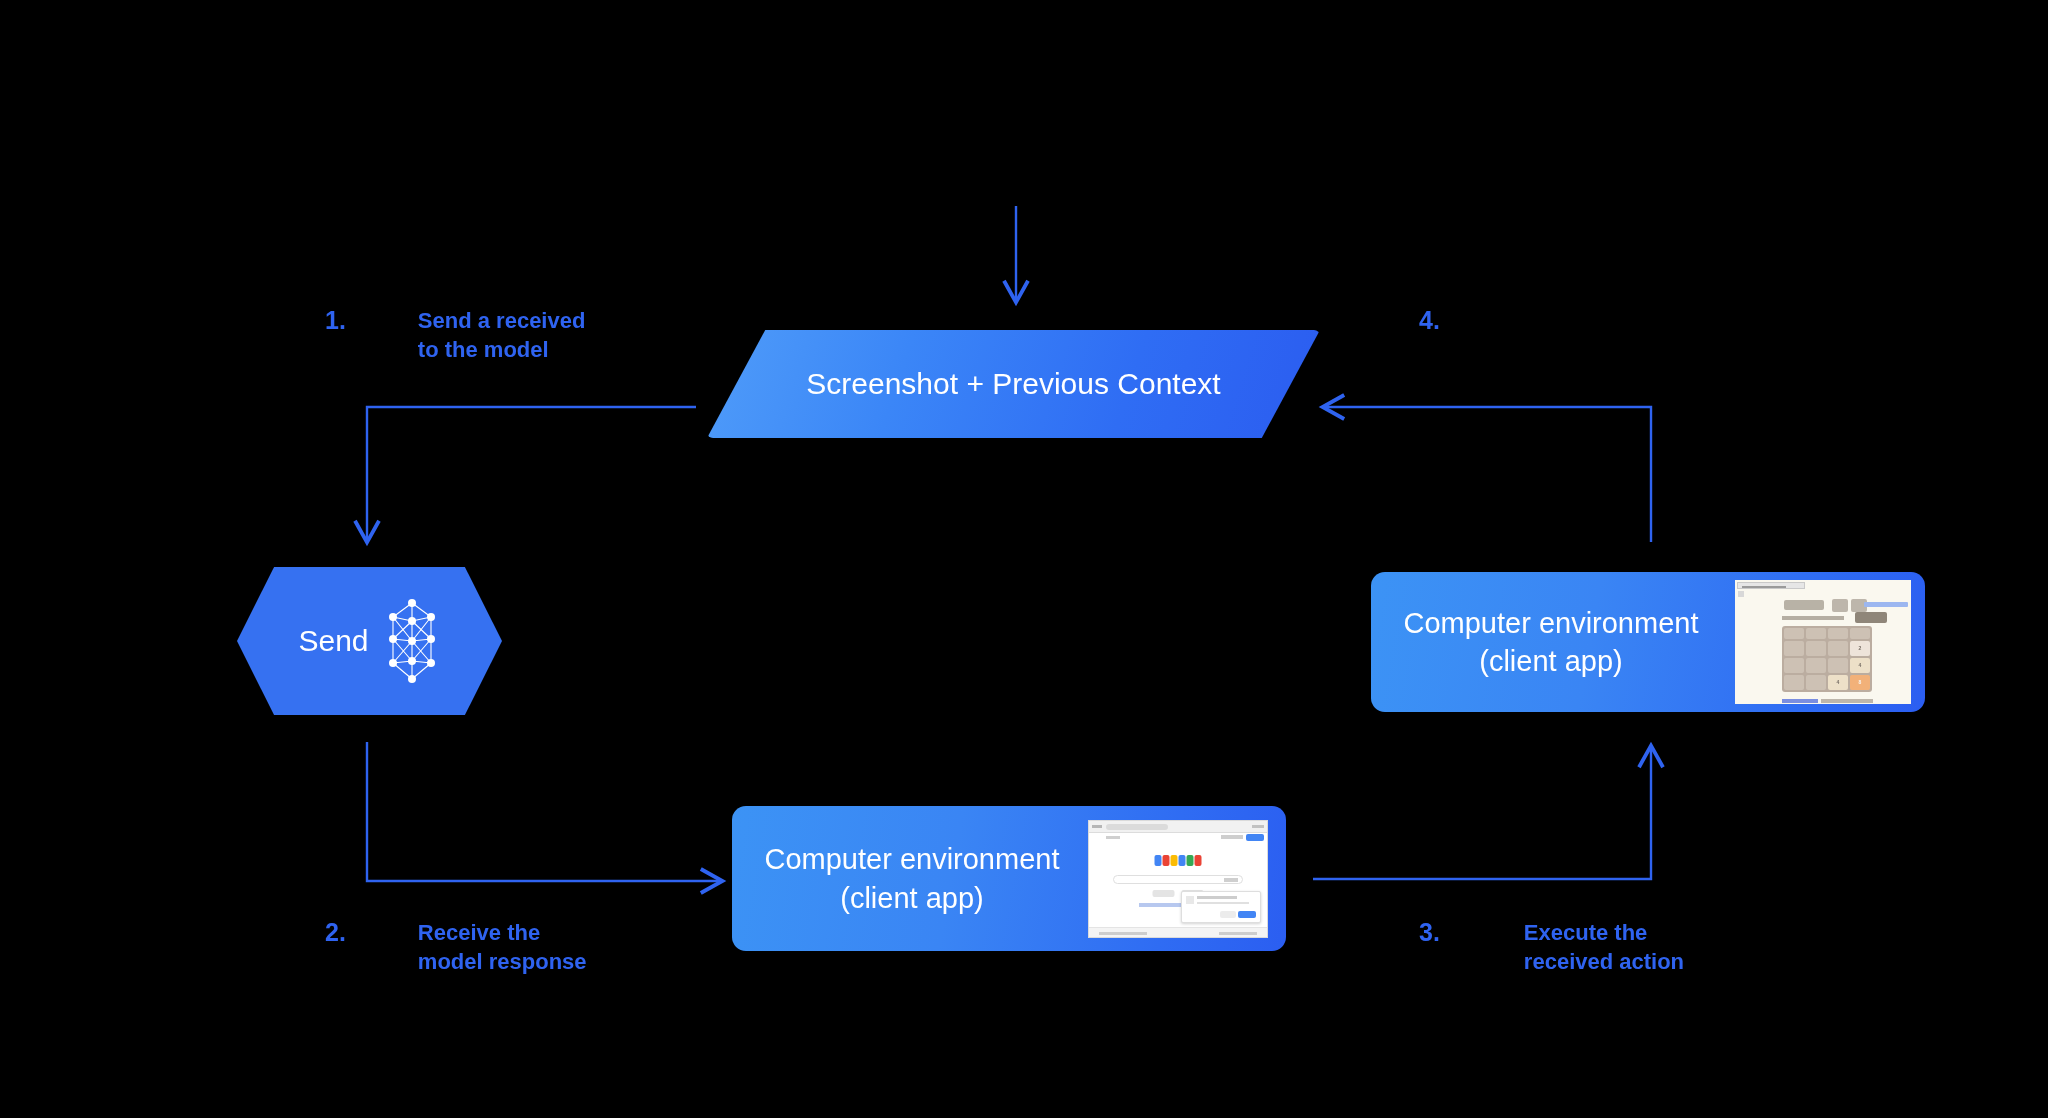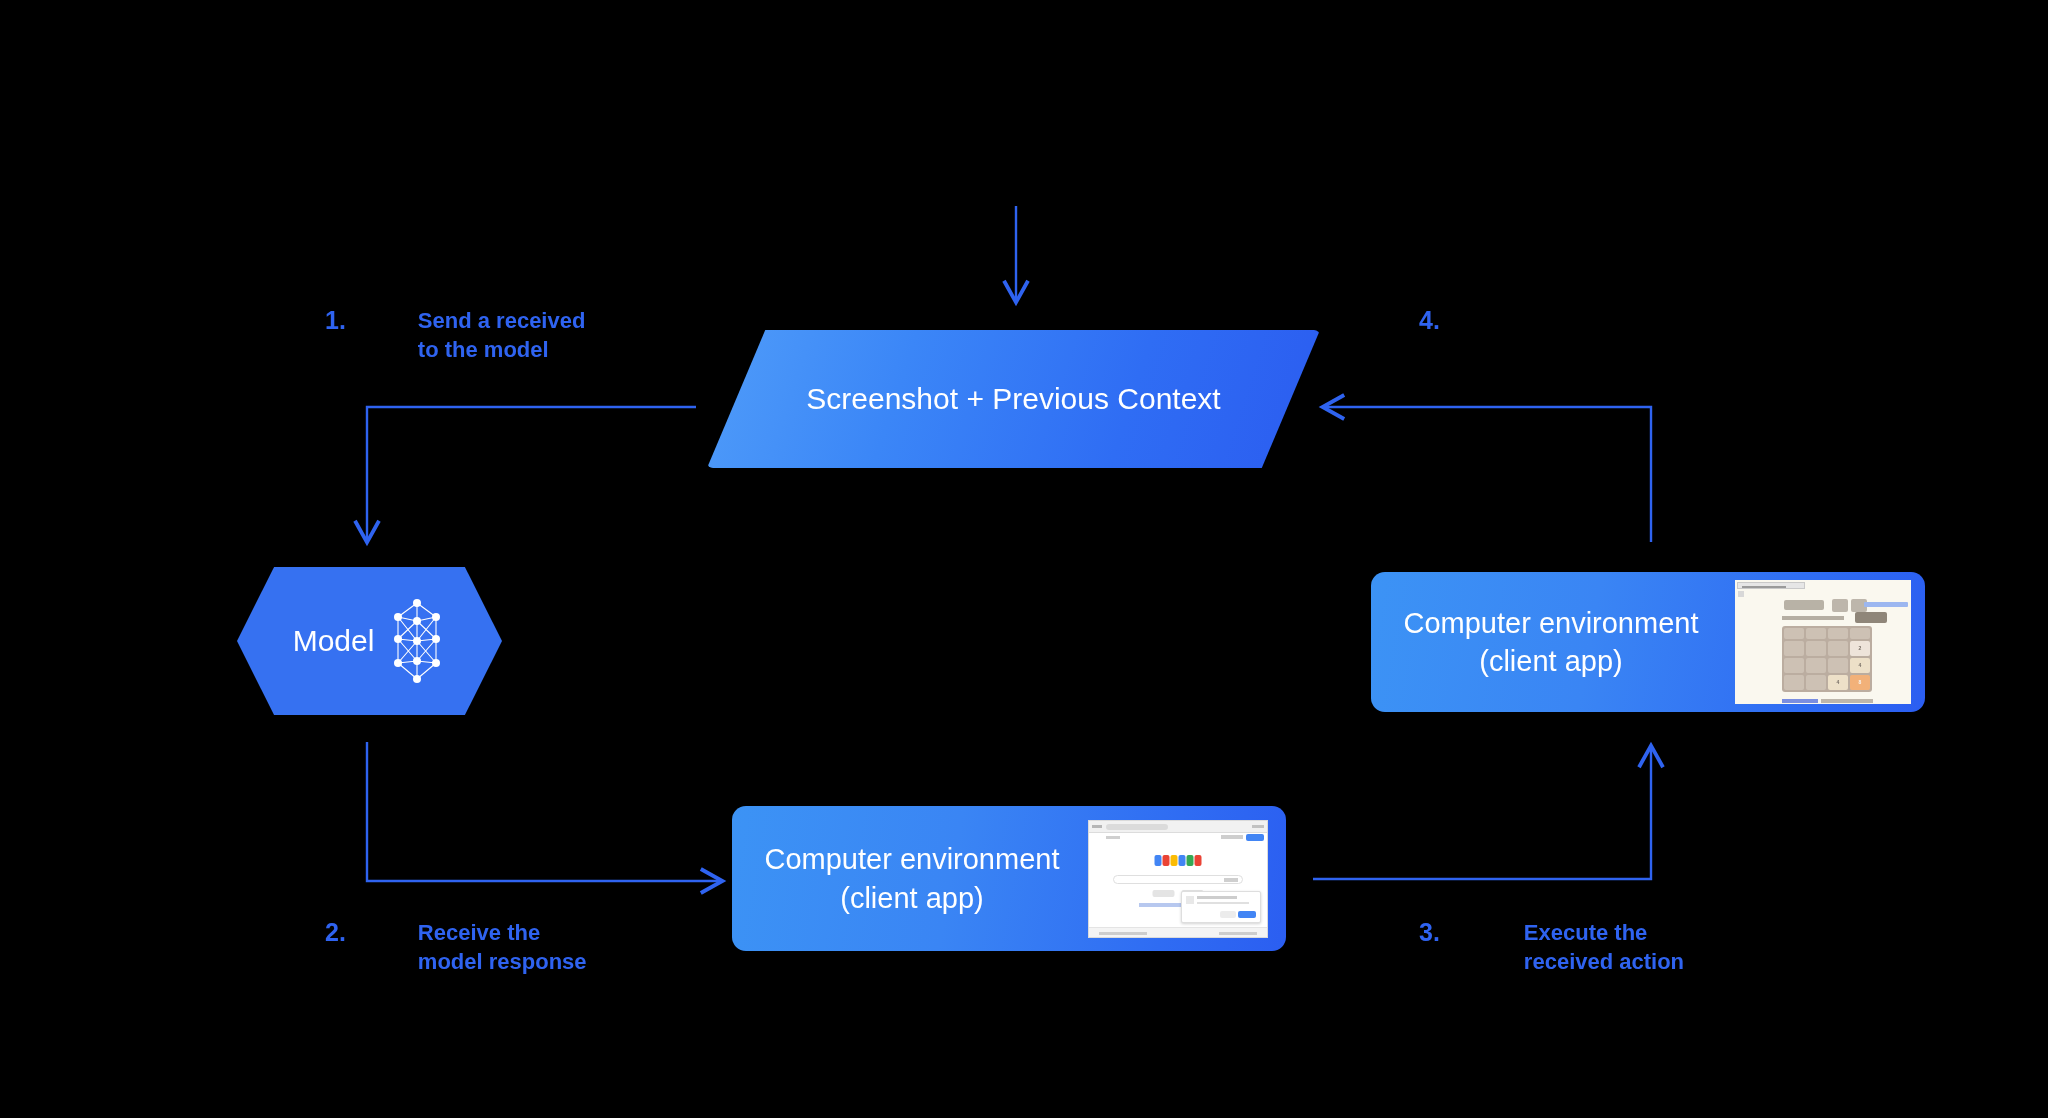--- a/index.html
+++ b/index.html
@@ -22,21 +22,21 @@
     color: #3367f0;
     font-size: 33px;
     letter-spacing: .2px;
     background: transparent;
   }
 
   
   .parallelo-wrap {
     position: absolute;
     left: 707px; top: 330px;
-    width: 613px; height: 138px;
+    width: 613px; height: 108px;
   }
   .parallelo-shape {
     position: absolute; inset: 0;
     background: linear-gradient(108deg, #4f9cf9 0%, #3b86f7 32%, #2f6df4 68%, #2b5cf0 100%);
     clip-path: polygon(9.5% 0%, 100% 0%, 90.5% 100%, 0% 100%);
     border-radius: 6px;
   }
   .parallelo-label {
     position: absolute; inset: 0;
     display: flex; align-items: center; justify-content: center;
@@ -191,21 +191,21 @@
 
   <div class="parallelo-wrap">
     <div class="parallelo-shape"></div>
     <div class="parallelo-label">Screenshot + Previous
 Context</div>
   </div>
 
   <div class="hex-wrap">
     <div class="hex-shape"></div>
     <div class="hex-content">
-      <span class="hex-label">Model</span>
+      <span class="hex-label">Send</span>
       <svg class="nn-icon" viewBox="0 0 58 92">
         <g stroke="#ffffff" stroke-width="1.1" fill="none">
           <path d="M29,8 L10,22 M29,8 L48,22 M29,8 L29,26"></path>
           <path d="M10,22 L29,26 M48,22 L29,26 M10,22 L10,44 M48,22 L48,44"></path>
           <path d="M10,22 L29,46 M48,22 L29,46"></path>
           <path d="M29,26 L10,44 M29,26 L48,44 M29,26 L29,46"></path>
           <path d="M10,44 L29,46 M48,44 L29,46 M10,44 L10,68 M48,44 L48,68"></path>
           <path d="M10,44 L29,66 M48,44 L29,66"></path>
           <path d="M29,46 L10,68 M29,46 L48,68 M29,46 L29,66"></path>
           <path d="M10,68 L29,66 M48,68 L29,66"></path>

